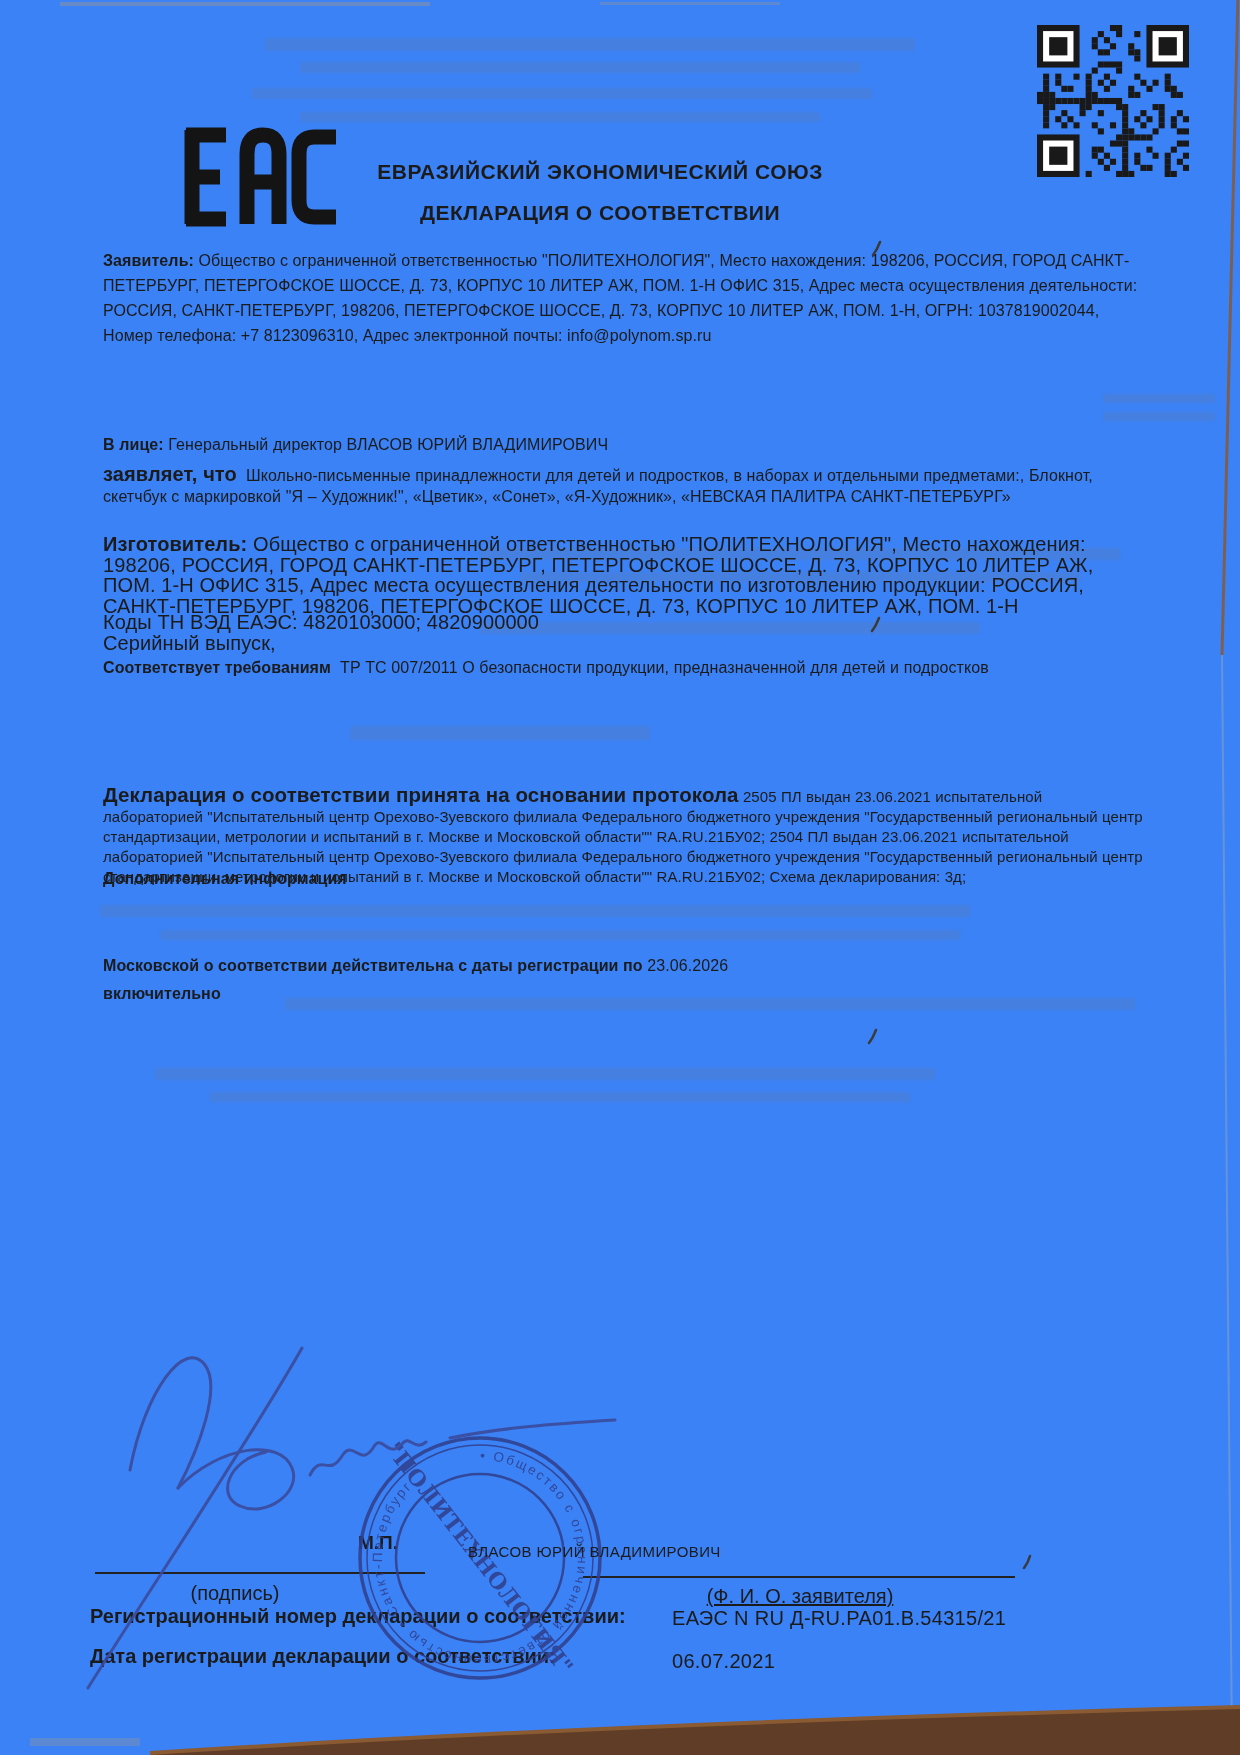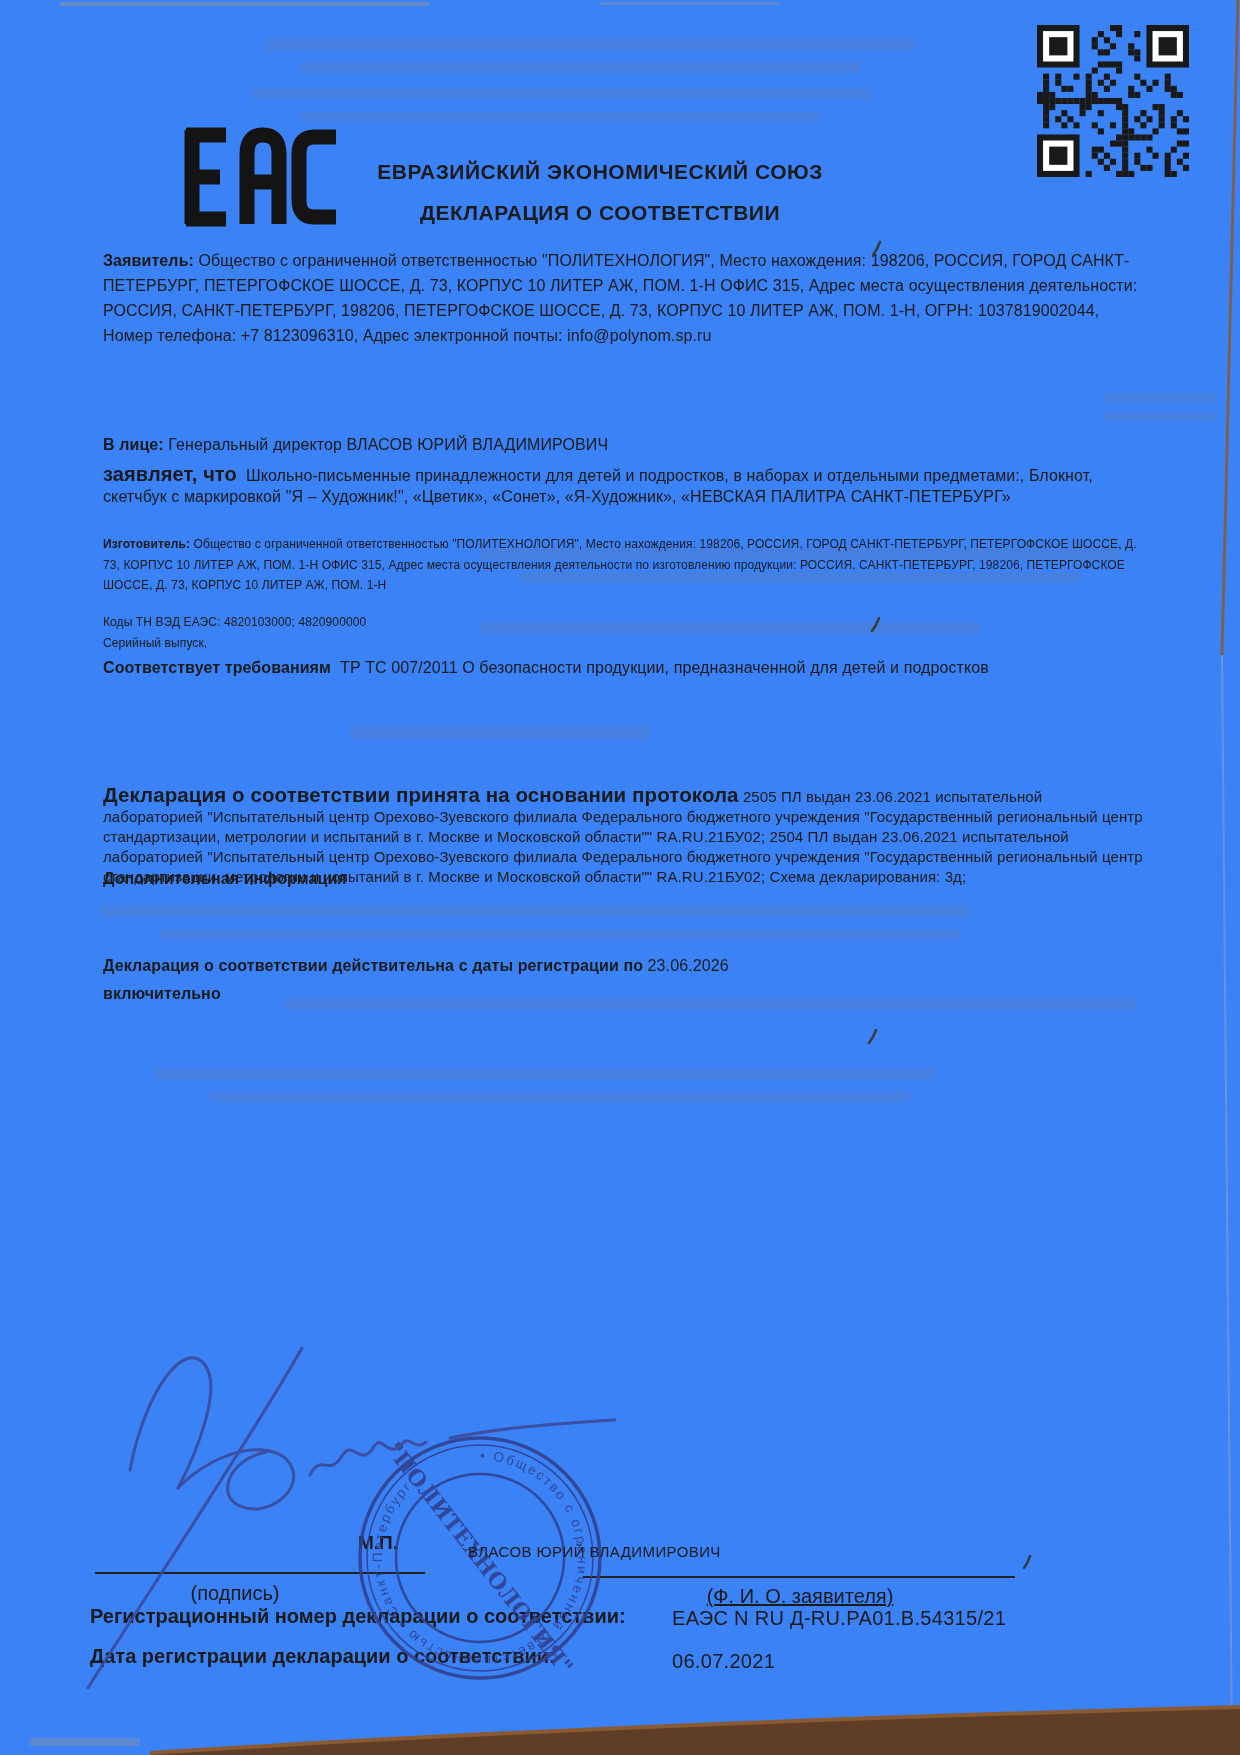--- a/index.html
+++ b/index.html
@@ -8,21 +8,21 @@
 
   
   .eac-logo{position:absolute;left:168px;top:122px;}
   .qr{position:absolute;left:1037px;top:25px;width:152px;height:152px;}
   .title1{position:absolute;left:250px;top:160px;width:700px;text-align:center;font-size:21px;font-weight:bold;letter-spacing:.5px;}
   .title2{position:absolute;left:250px;top:201px;width:700px;text-align:center;font-size:21px;font-weight:bold;letter-spacing:.5px;}
 
   
   .para{position:absolute;left:103px;width:1040px;margin:0;font-size:16px;line-height:25px;letter-spacing:.1px;z-index:2;}
   .para b{font-weight:bold;}
-  .small{font-size:12px;line-height:20.5px;}
+  .small{font-size:20px;line-height:20.5px;}
   .tiny{font-size:15px;line-height:20px;}
   .p-applicant{top:248px;}
   .p-inperson{top:432px;}
   .p-declares{top:464px;font-size:16px;line-height:20.5px;}
   .p-declares b{font-size:20px;}
   .p-manufacturer{top:534px;}
   .p-tnved{top:612px;}
   .p-serial{top:633px;}
   .p-conforms{top:655px;line-height:26px;}
   .p-basis{top:782px;line-height:20px;}
@@ -269,21 +269,21 @@
 
   <p class="para small p-tnved">Коды ТН ВЭД ЕАЭС: 4820103000; 4820900000</p>
   <p class="para small p-serial">Серийный выпуск,</p>
 
   <p class="para p-conforms"><b>Соответствует требованиям</b>&nbsp; <span>ТР ТС 007/2011 О безопасности продукции, предназначенной для детей и подростков</span></p>
 
   <p class="para tiny p-basis"><b>Декларация о соответствии принята на основании протокола</b> <span>2505 ПЛ выдан 23.06.2021  испытательной лабораторией "Испытательный центр Орехово-Зуевского филиала Федерального бюджетного учреждения "Государственный региональный центр стандартизации, метрологии и испытаний в г. Москве и Московской области"" RA.RU.21БУ02; 2504 ПЛ выдан 23.06.2021  испытательной лабораторией "Испытательный центр Орехово-Зуевского филиала Федерального бюджетного учреждения "Государственный региональный центр стандартизации, метрологии и испытаний в г. Москве и Московской области"" RA.RU.21БУ02; Схема декларирования: 3д;</span></p>
 
   <p class="para p-addinfo">Дополнительная информация</p>
 
-  <p class="para p-validity"><b>Декларация о соответствии действительна с даты регистрации по</b> <span>23.06.2026</span><br><b>включительно</b></p>
+  <p class="para p-validity"><b>Московской о соответствии действительна с даты регистрации по</b> <span>23.06.2026</span><br><b>включительно</b></p>
 
   <svg class="sig-svg" width="660" height="390" viewBox="0 0 660 390">
     <g stroke="#3b4a9b" stroke-width="3" fill="none" stroke-linecap="round" opacity=".9">
       <path d="M232,28 C180,120 60,300 18,368"></path>
       <path d="M60,150 C75,70 115,18 135,45 C152,68 128,130 108,168"></path>
       <path d="M108,168 C150,125 210,118 222,148 C232,172 196,198 170,186 C146,176 158,140 196,132"></path>
       <path d="M240,155 C252,132 258,158 272,136 C283,118 290,148 303,128 C312,112 318,140 332,124 C340,114 344,132 356,122"></path>
       <path d="M380,118 C430,108 480,104 545,100"></path>
     </g>
   </svg>

